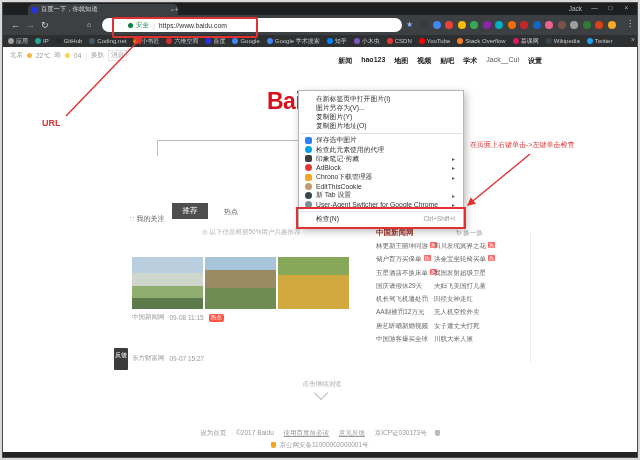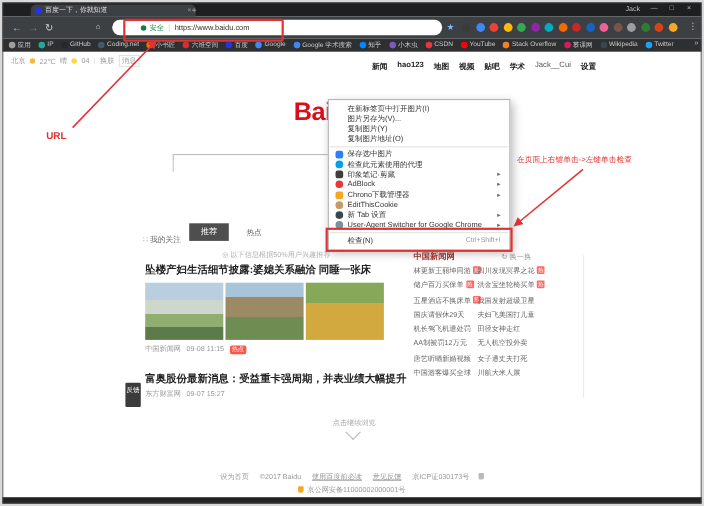--- a/index.html
+++ b/index.html
@@ -233,31 +233,29 @@
 
   <div class="abs" style="left:128px;top:205px;">
     <span class="ftabicon">∷</span><span class="ftab">我的关注</span>
   </div>
   <div class="abs ftabactive">推荐</div>
   <div class="abs ftab" style="left:222px;top:205px;">热点</div>
   <div class="abs notice">
     <span>◎</span> <span>以下信息根据50%用户兴趣推荐</span>
   </div>
 
-  <div class="abs headline" style="left:130px;top:237px;">坠楼产妇生活细节披露:婆媳关系融洽 同睡一张床</div>
   <div class="abs thumb" style="left:130px;background:linear-gradient(180deg,#b9cfdf 0 30%,#cfd6cc 30% 55%,#8fae6f 55% 78%,#5d7a4a 78% 100%);"></div>
   <div class="abs thumb" style="left:203px;background:linear-gradient(180deg,#a8c4d8 0 25%,#9b8a64 25% 60%,#6f8c52 60% 100%);"></div>
   <div class="abs thumb" style="left:276px;background:linear-gradient(180deg,#87a859 0 35%,#d1a93f 35% 100%);"></div>
   <div class="abs srcrow" style="left:130px;top:311px;">
     <span>中国新闻网</span>
     <span>09-08 11:15</span>
     <span class="newsbadge">热点</span>
   </div>
 
-  <div class="abs headline" style="left:130px;top:336px;">富奥股份最新消息：受益重卡强周期，并表业绩大幅提升</div>
   <div class="abs srcrow" style="left:130px;top:352px;">
     <span>东方财富网</span>
     <span>09-07 15:27</span>
   </div>
 
   <div class="abs fbwidget">反馈</div>
   <div class="abs loadmore">点击继续浏览</div>
   <div class="abs chev"></div>
 
   <div class="abs hottitle">中国新闻网</div>

